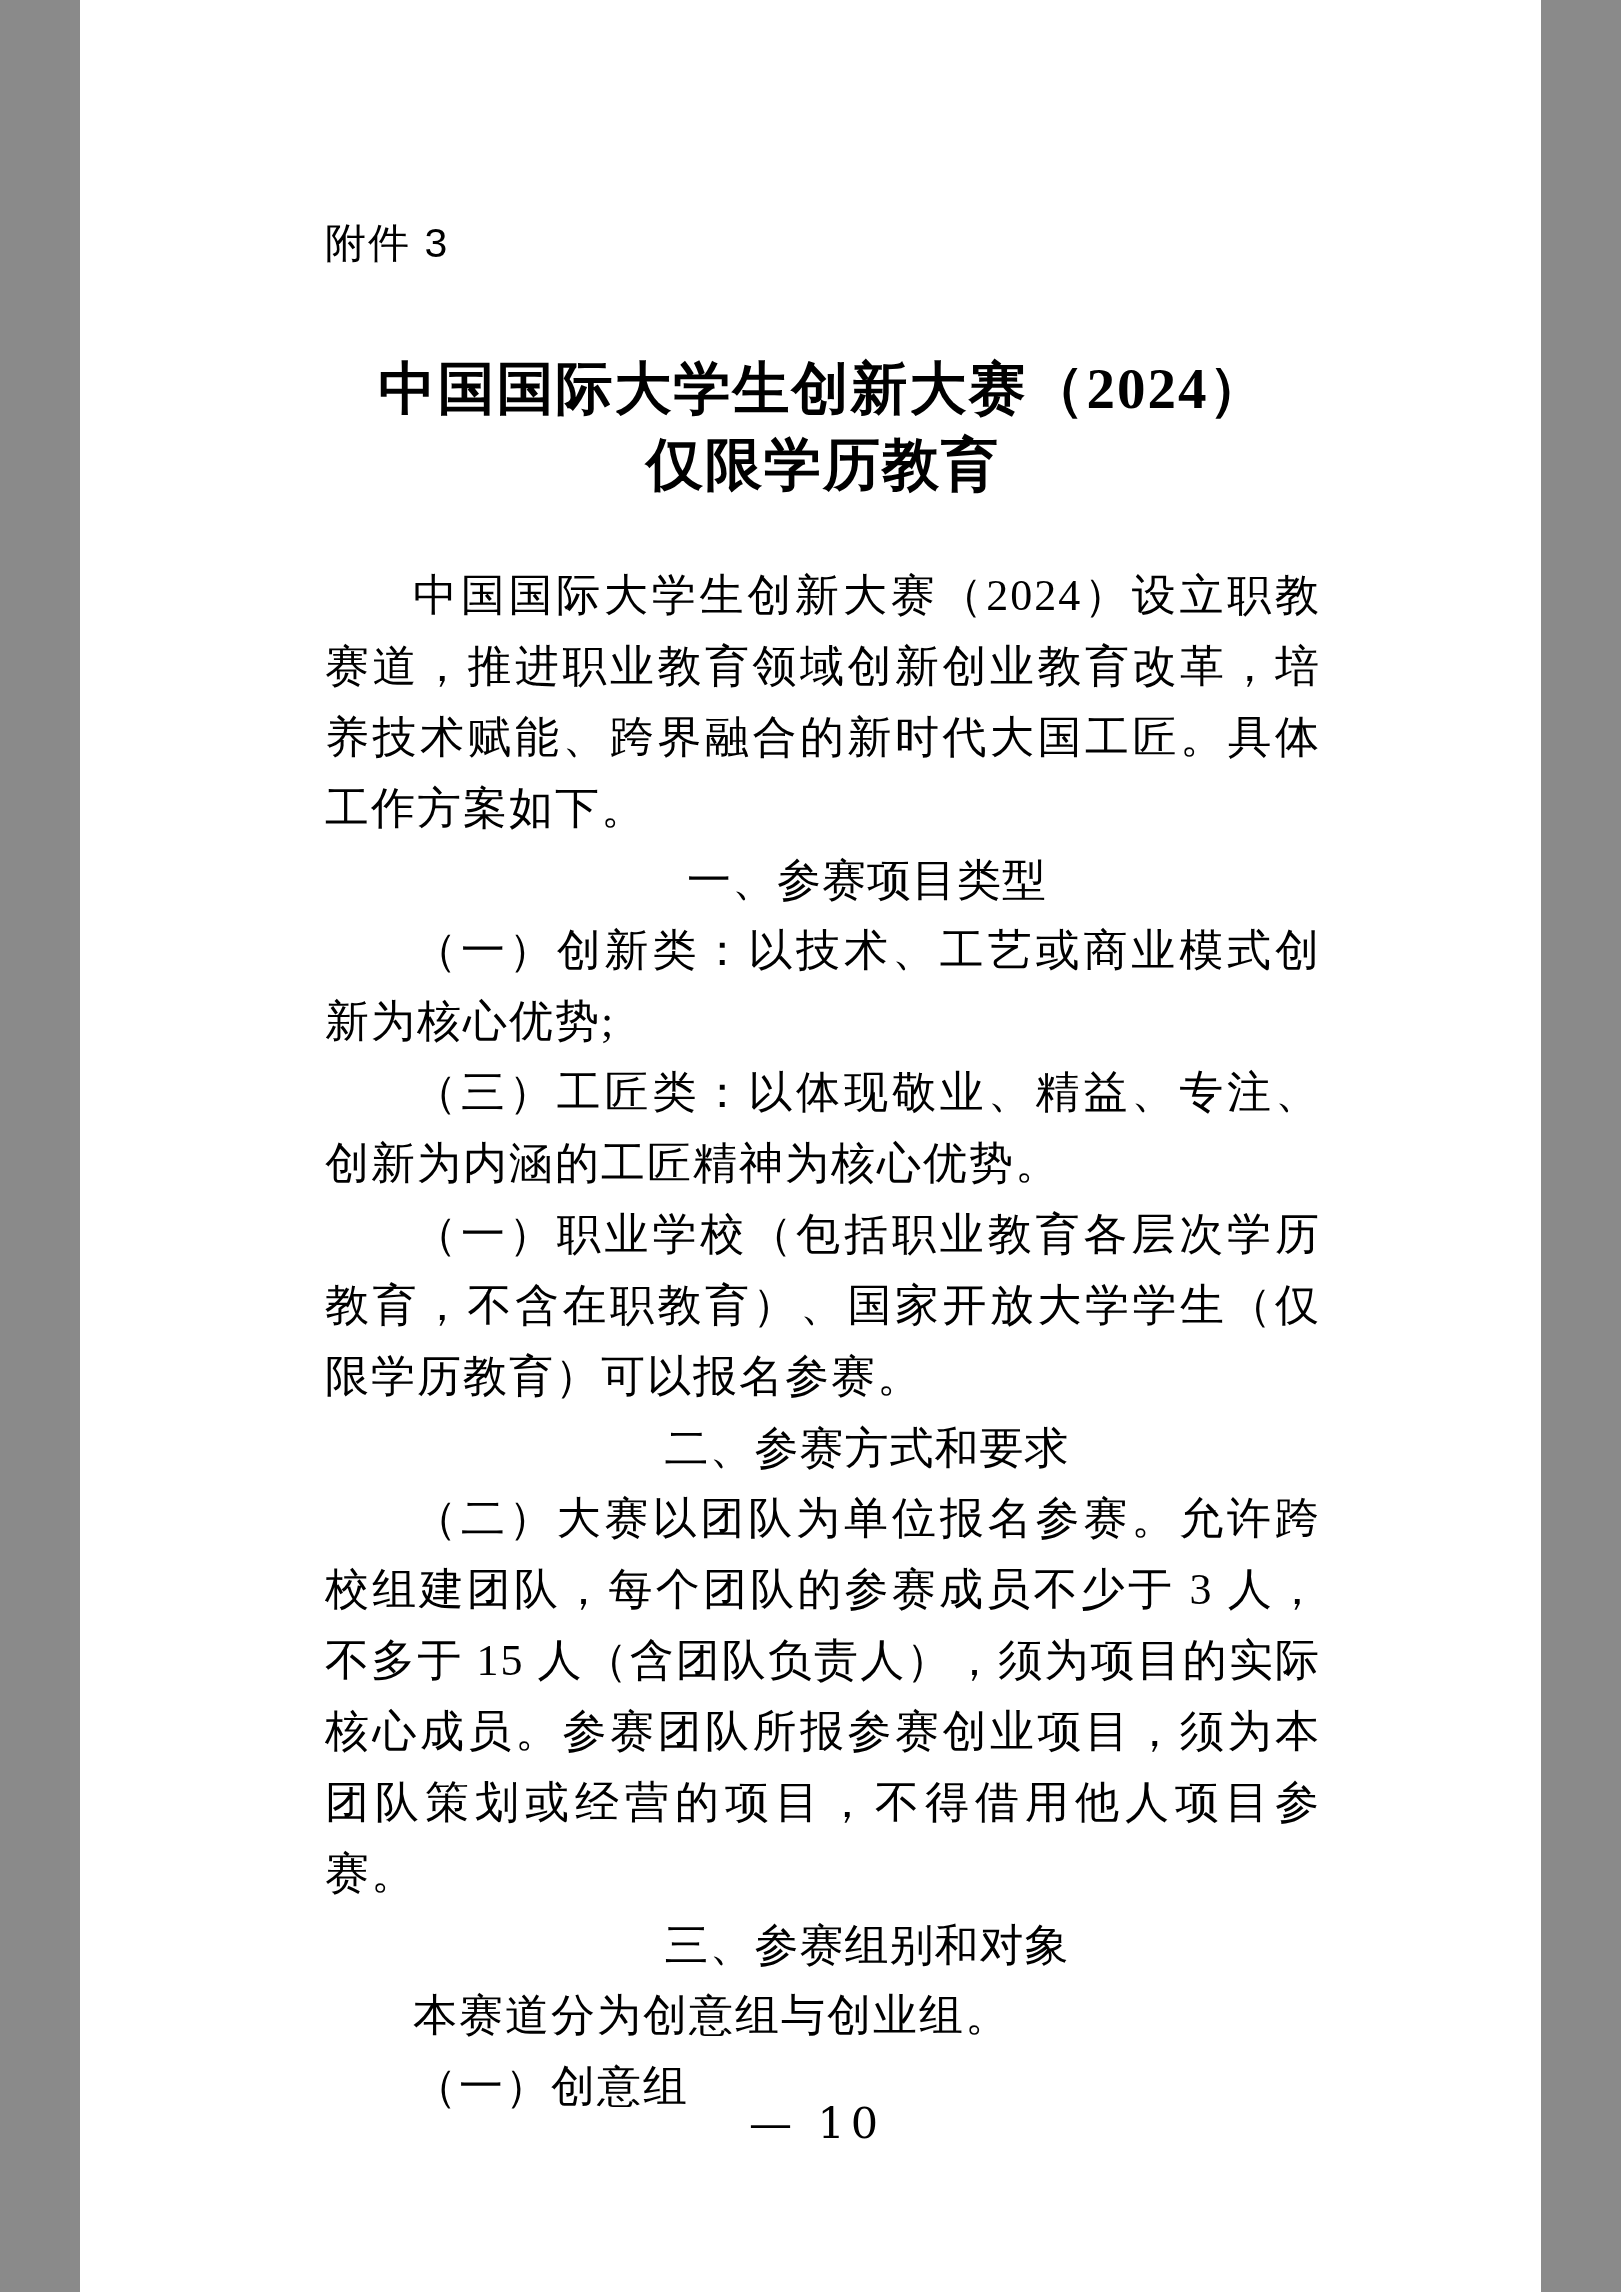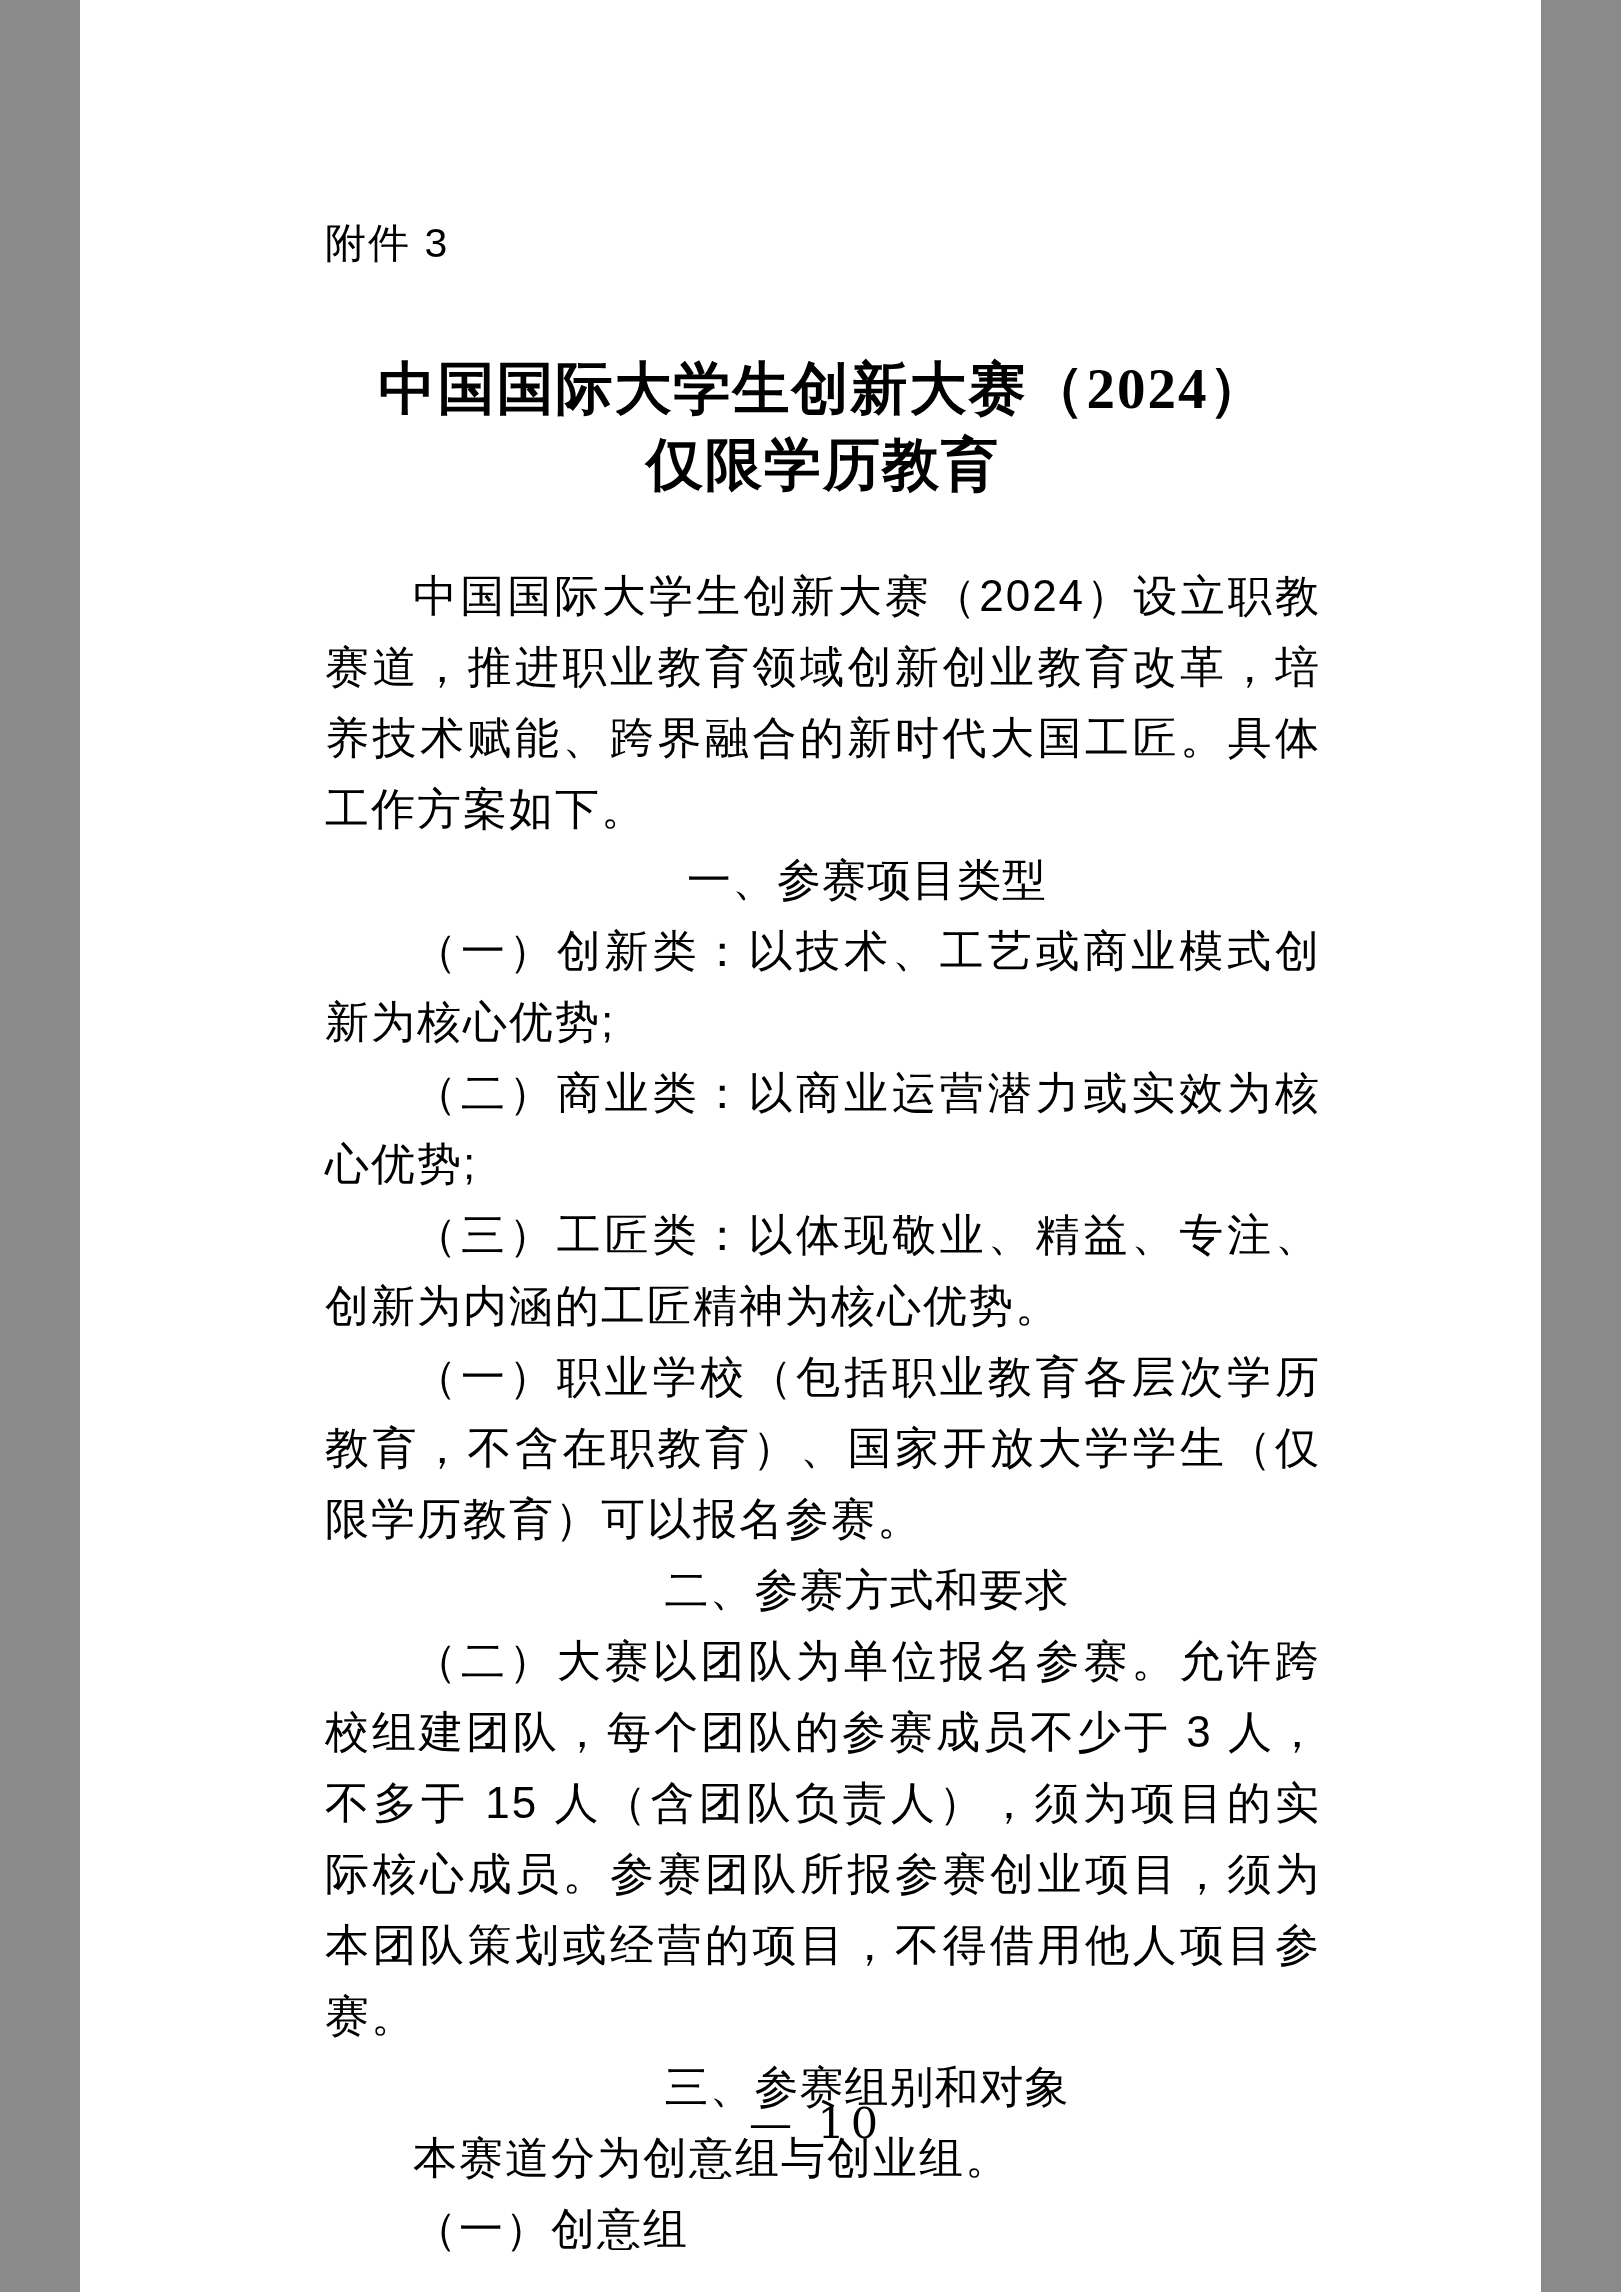--- a/index.html
+++ b/index.html
@@ -29,21 +29,21 @@
     font-weight: 700;
     font-size: 57px;
     line-height: 76px;
     letter-spacing: 2px;
   }
   .body-block {
     margin-top: 57px;
   }
   .para {
     margin: 0;
-    font-family: Liberation Sans, sans-serif;
+    font-family: Liberation Serif, serif;
     font-size: 44px;
     line-height: 71px;
     letter-spacing: 2px;
     text-indent: 2em;
     text-align: justify;
     text-justify: inter-character;
   }
   .para.heading {
     font-family: "Liberation Sans", sans-serif;
     font-weight: 400;
@@ -72,21 +72,20 @@
 
     <div class="doc-title">
       <div>中国国际大学生创新大赛（2024）</div>
       <div>仅限学历教育</div>
     </div>
 
     <div class="body-block">
       <p class="para">中国国际大学生创新大赛（2024）设立职教赛道，推进职业教育领域创新创业教育改革，培养技术赋能、跨界融合的新时代大国工匠。具体工作方案如下。</p>
       <p class="para heading">一、参赛项目类型</p>
       <p class="para">（一）创新类：以技术、工艺或商业模式创新为核心优势;</p>
-      <p class="para">（二）商业类：以商业运营潜力或实效为核心优势;</p>
       <p class="para">（三）工匠类：以体现敬业、精益、专注、创新为内涵的工匠精神为核心优势。</p>
       <p class="para">（一）职业学校（包括职业教育各层次学历教育，不含在职教育）、国家开放大学学生（仅限学历教育）可以报名参赛。</p>
       <p class="para heading">二、参赛方式和要求</p>
       <p class="para">（二）大赛以团队为单位报名参赛。允许跨校组建团队，每个团队的参赛成员不少于 3 人，不多于 15 人（含团队负责人），须为项目的实际核心成员。参赛团队所报参赛创业项目，须为本团队策划或经营的项目，不得借用他人项目参赛。</p>
       <p class="para heading">三、参赛组别和对象</p>
       <p class="para">本赛道分为创意组与创业组。</p>
       <p class="para">（一）创意组</p>
     </div>
 
   </div>

